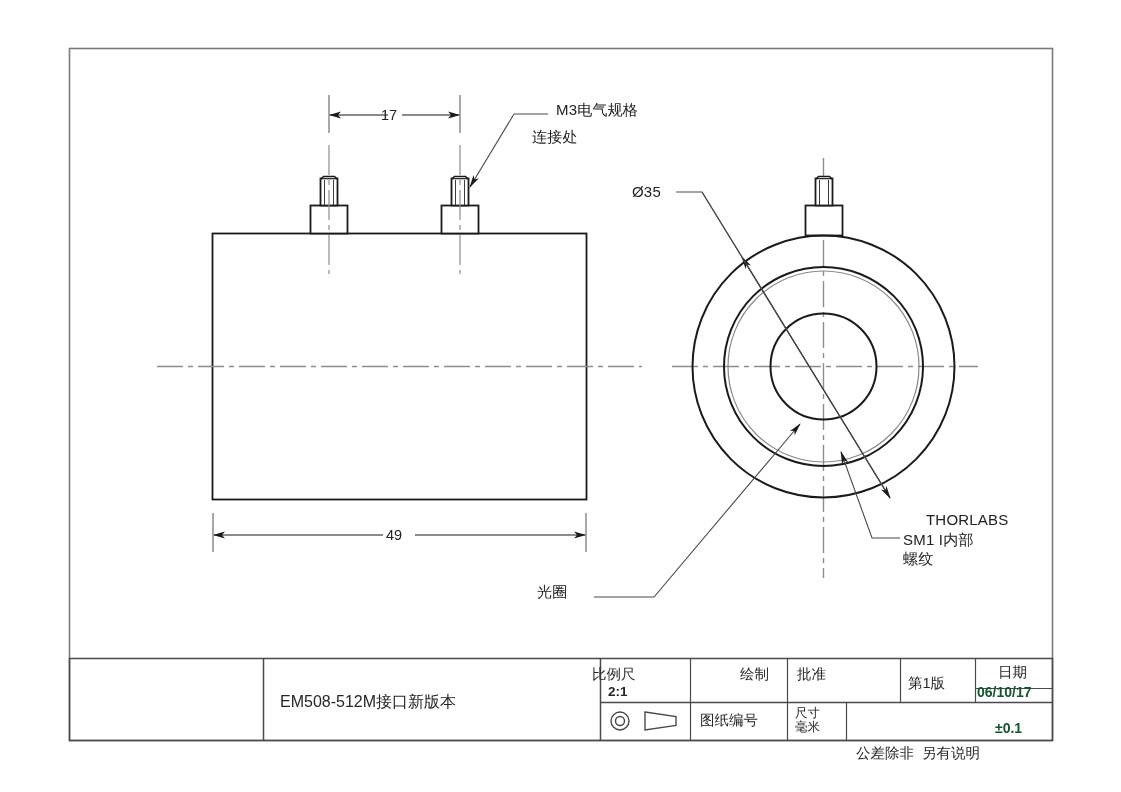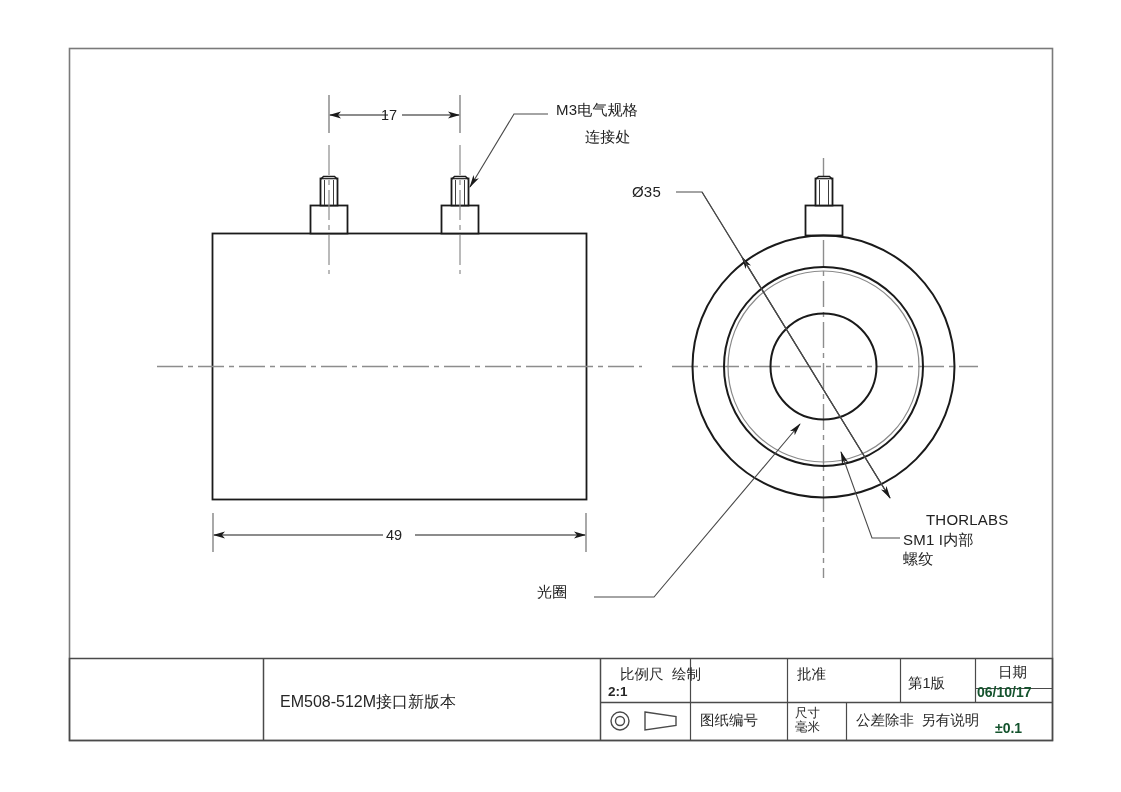--- a/index.html
+++ b/index.html
@@ -195,46 +195,46 @@
       <circle cx="620" cy="721" r="4.5" fill="none" stroke="#4a4a4a" stroke-width="1.4"></circle>
       <path d="M645,712 L676,716.5 L676,725.5 L645,730 Z" fill="none" stroke="#4a4a4a" stroke-width="1.4"></path>
     </g>
   </svg>
 
   <div class="txt dim" style="left:381px; top:106px;">17</div>
 
   <div class="txt dim" style="left:386px; top:526px;">49</div>
 
   <div class="txt anno cjk" style="left:556px; top:101px;">M3电气规格</div>
-  <div class="txt anno cjk" style="left:585px; top:128px;">连接处</div>
+  <div class="txt anno cjk" style="left:532px; top:128px;">连接处</div>
 
   <div class="txt anno" style="left:632px; top:183px;">Ø35</div>
 
   <div class="txt anno" style="left:903px; top:511px;margin-left:23px;">THORLABS</div>
   <div class="txt anno cjk" style="left:903px; top:531px;">SM1 I内部</div>
   <div class="txt anno cjk" style="left:903px; top:550px;">螺纹</div>
 
   <div class="txt anno cjk" style="left:537px; top:583px;">光圈</div>
 
 
   <div class="txt tb" style="left:280px; top:692px; font-size:16px;">EM508-512M接口新版本</div>
 
-  <div class="txt tb cjk" style="left:620px; top:665px;text-align:right;">比例尺</div>
+  <div class="txt tb cjk" style="left:592px; top:665px;text-align:right;">比例尺</div>
   <div class="txt tb" style="left:608px; top:684px; font-weight:bold; font-size:13.5px;">2:1</div>
 
-  <div class="txt tb cjk" style="left:672px; top:665px;">绘制</div>
+  <div class="txt tb cjk" style="left:740px; top:665px;">绘制</div>
 
   <div class="txt tb cjk" style="left:797px; top:665px;">批准</div>
 
   <div class="txt tb cjk" style="left:908px; top:674px;">第1版</div>
 
   <div class="txt tb cjk" style="left:998px; top:663px;">日期</div>
   <div class="txt tb tb-bold" style="left:977px; top:684px; font-size:14px;">06/10/17</div>
 
   <div class="txt tb cjk" style="left:700px; top:711px;">图纸编号</div>
 
   <div class="txt tb-sm cjk" style="left:795px; top:706px;">尺寸</div>
   <div class="txt tb-sm cjk" style="left:795px; top:720px;">毫米</div>
 
-  <div class="txt tb cjk" style="left:856px; top:711px;font-family:Liberation Serif, serif;">公差除非  另有说明</div>
+  <div class="txt tb cjk" style="left:856px; top:744px;">公差除非  另有说明</div>
   <div class="txt tb tb-bold" style="left:995px; top:720px; font-size:14px;">±0.1</div>
 
 </div>
 
 </body></html>

